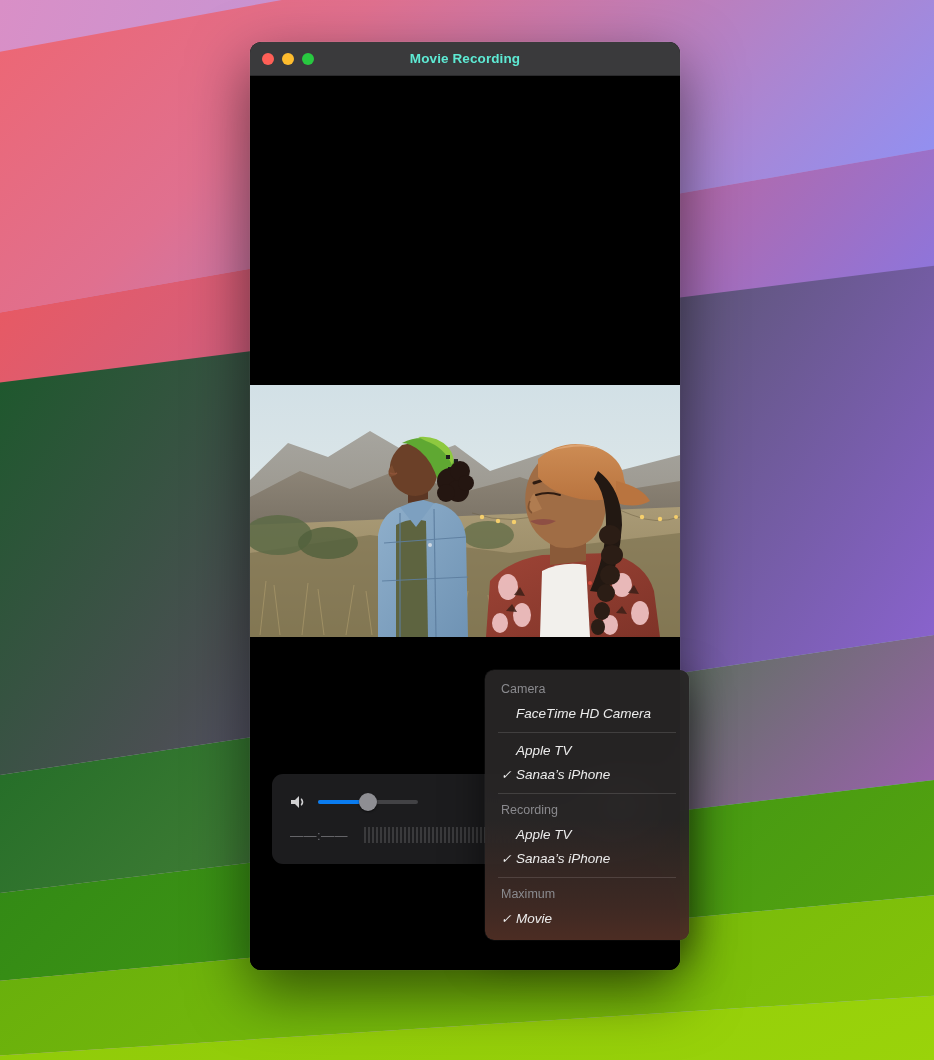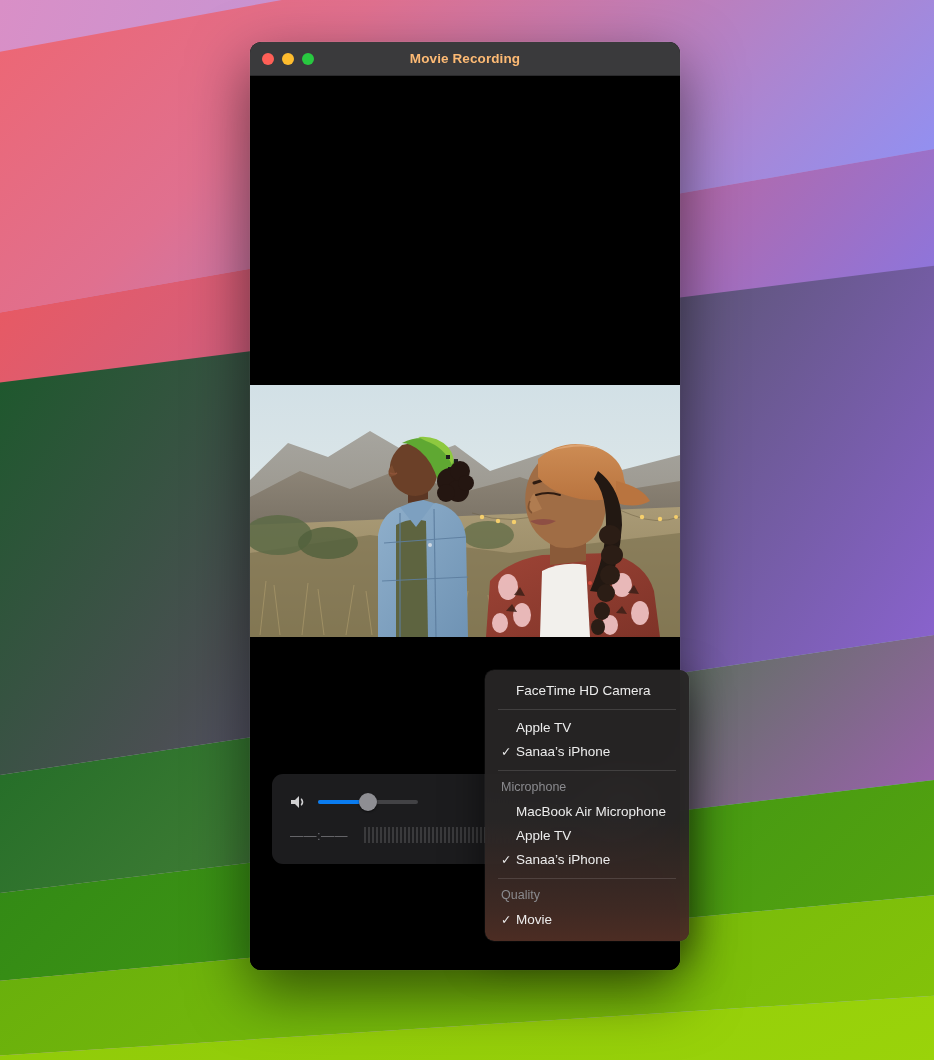--- a/index.html
+++ b/index.html
@@ -35,21 +35,21 @@
     border-bottom:.5px solid #2a2a2c;
     display:flex; align-items:center;
   }
   .lights { display:flex; gap:8px; margin-left:12px; }
   .light { width:12px; height:12px; border-radius:50%; }
   .light.red    { background:#ff5f57; }
   .light.yellow { background:#febc2e; }
   .light.green  { background:#28c840; }
   #window-title {
     position:absolute; left:0; right:0; text-align:center;
-    font-size:13.5px; font-weight:bold; color:#fdba74;
+    font-size:13.5px; font-weight:bold; color:#5eead4;
     letter-spacing:.1px; pointer-events:none;
   }
 
   
   #video-area {
     position:relative;
     width:430px; height:894px;
     background:#000;
   }
   #video-frame {
@@ -161,20 +161,21 @@
     color:#8a8a8e;
     padding:4px 0 5px 16px;
   }
   .menu-item {
     display:flex; align-items:center;
     font-size:13.5px;
     color:#ececec;
     height:24px;
     padding-left:16px;
     white-space:nowrap;
+    font-style:italic;
   }
   .menu-item .check {
     width:12px;
     font-size:12.5px;
     color:#ececec;
     margin-right:3px;
     flex:0 0 12px;
   }
   .menu-item .check.hidden { visibility:hidden; }
   .menu-divider {
@@ -499,48 +500,45 @@
               <i></i>
               <i></i>
             </div>
         </div>
       </div>
 
     </div>
   </div>
 
   <div id="source-menu">
+      <div class="menu-section-label">Camera</div>
       <div class="menu-item">
         <span class="check hidden">✓</span>
         <span>FaceTime HD Camera</span>
       </div>
       <div class="menu-divider"></div>
       <div class="menu-item">
         <span class="check hidden">✓</span>
         <span>Apple TV</span>
       </div>
       <div class="menu-item">
         <span class="check">✓</span>
         <span>Sanaa’s iPhone</span>
       </div>
       <div class="menu-divider"></div>
-      <div class="menu-section-label">Microphone</div>
-      <div class="menu-item">
-        <span class="check hidden">✓</span>
-        <span>MacBook Air Microphone</span>
-      </div>
+      <div class="menu-section-label">Recording</div>
       <div class="menu-item">
         <span class="check hidden">✓</span>
         <span>Apple TV</span>
       </div>
       <div class="menu-item">
         <span class="check">✓</span>
         <span>Sanaa’s iPhone</span>
       </div>
       <div class="menu-divider"></div>
-      <div class="menu-section-label">Quality</div>
+      <div class="menu-section-label">Maximum</div>
       <div class="menu-item">
         <span class="check">✓</span>
         <span>Movie</span>
       </div>
     </div>
 
 </div>
 
 </body></html>

